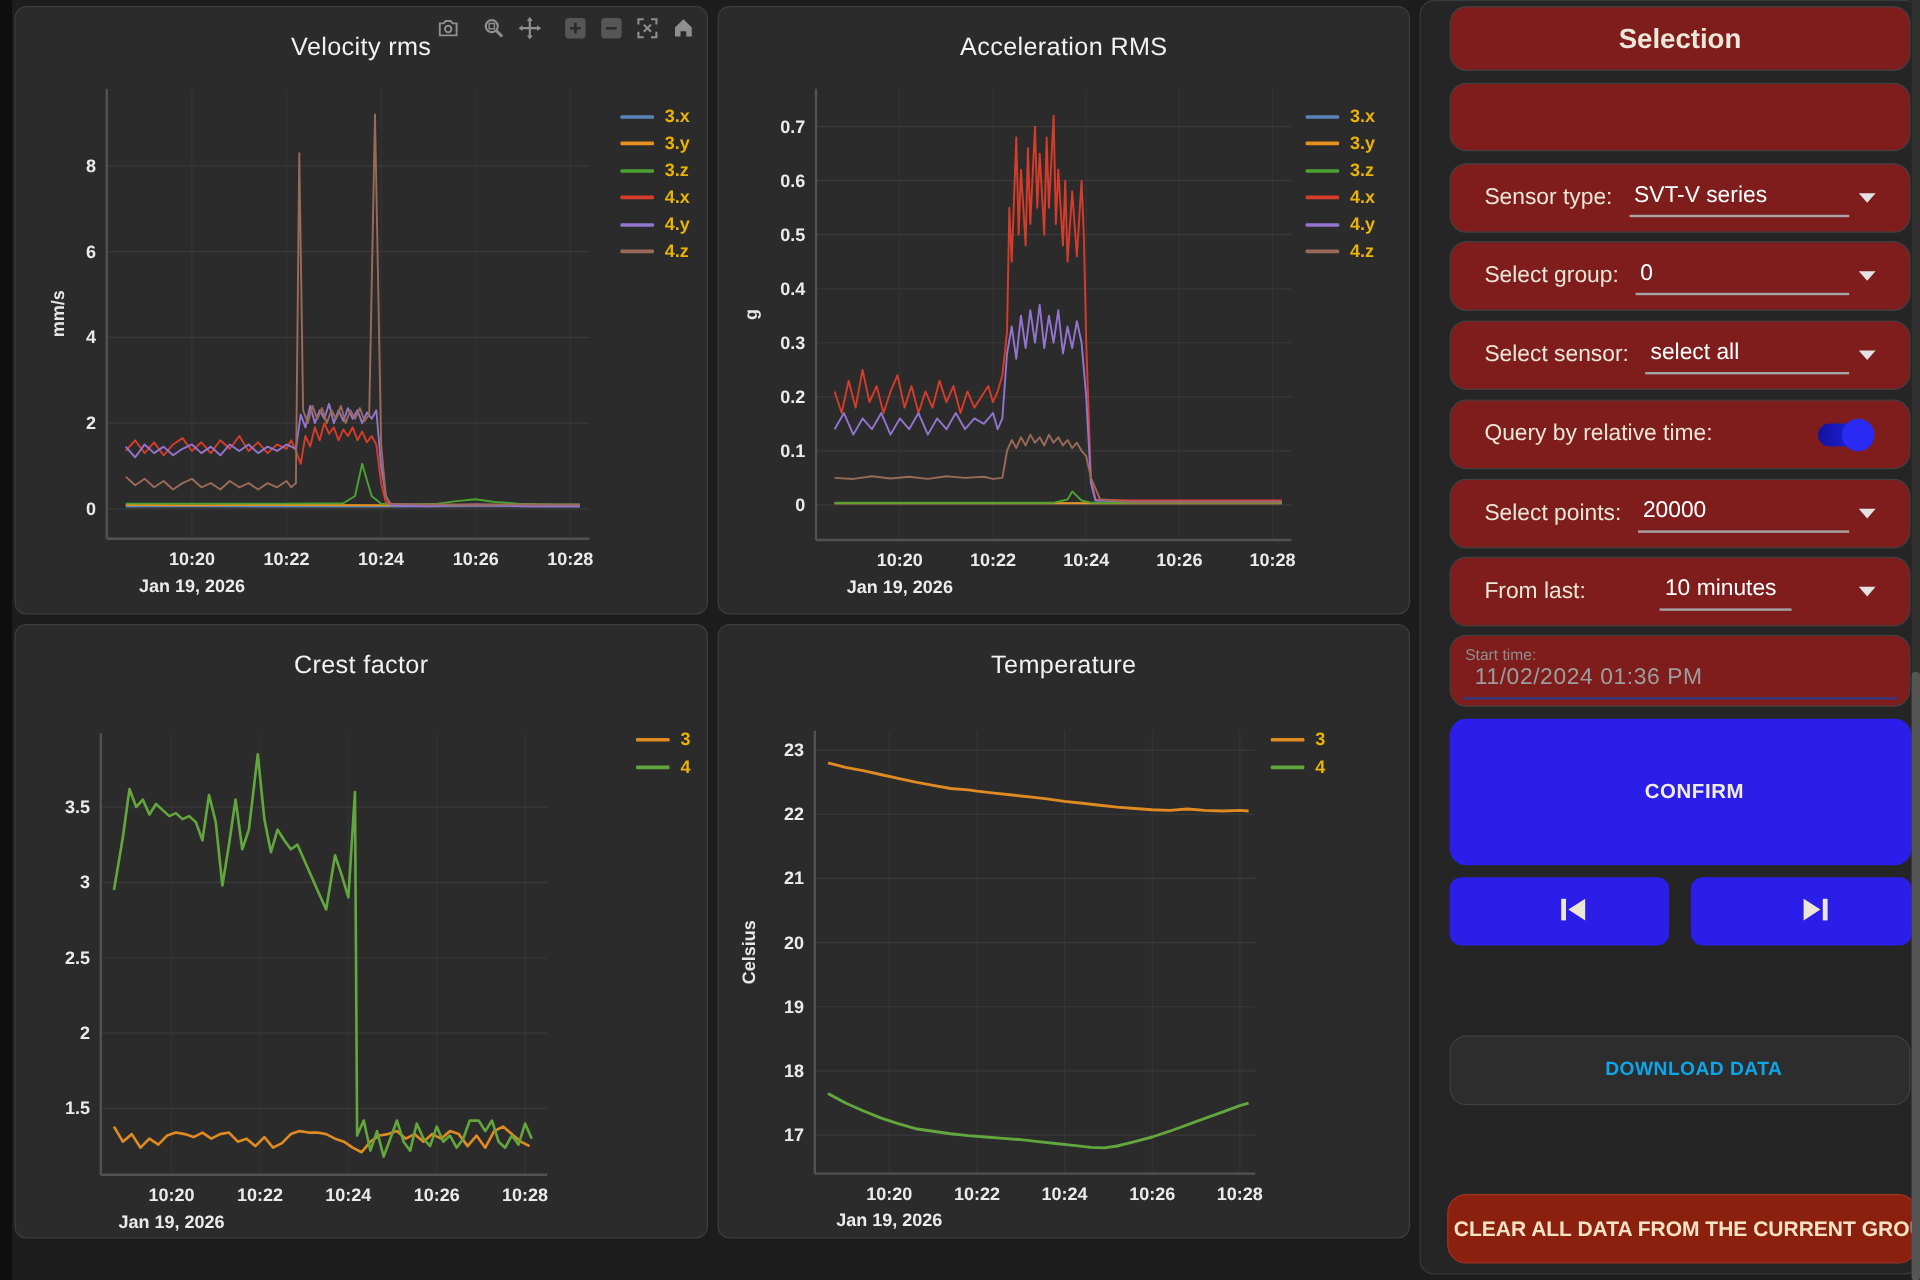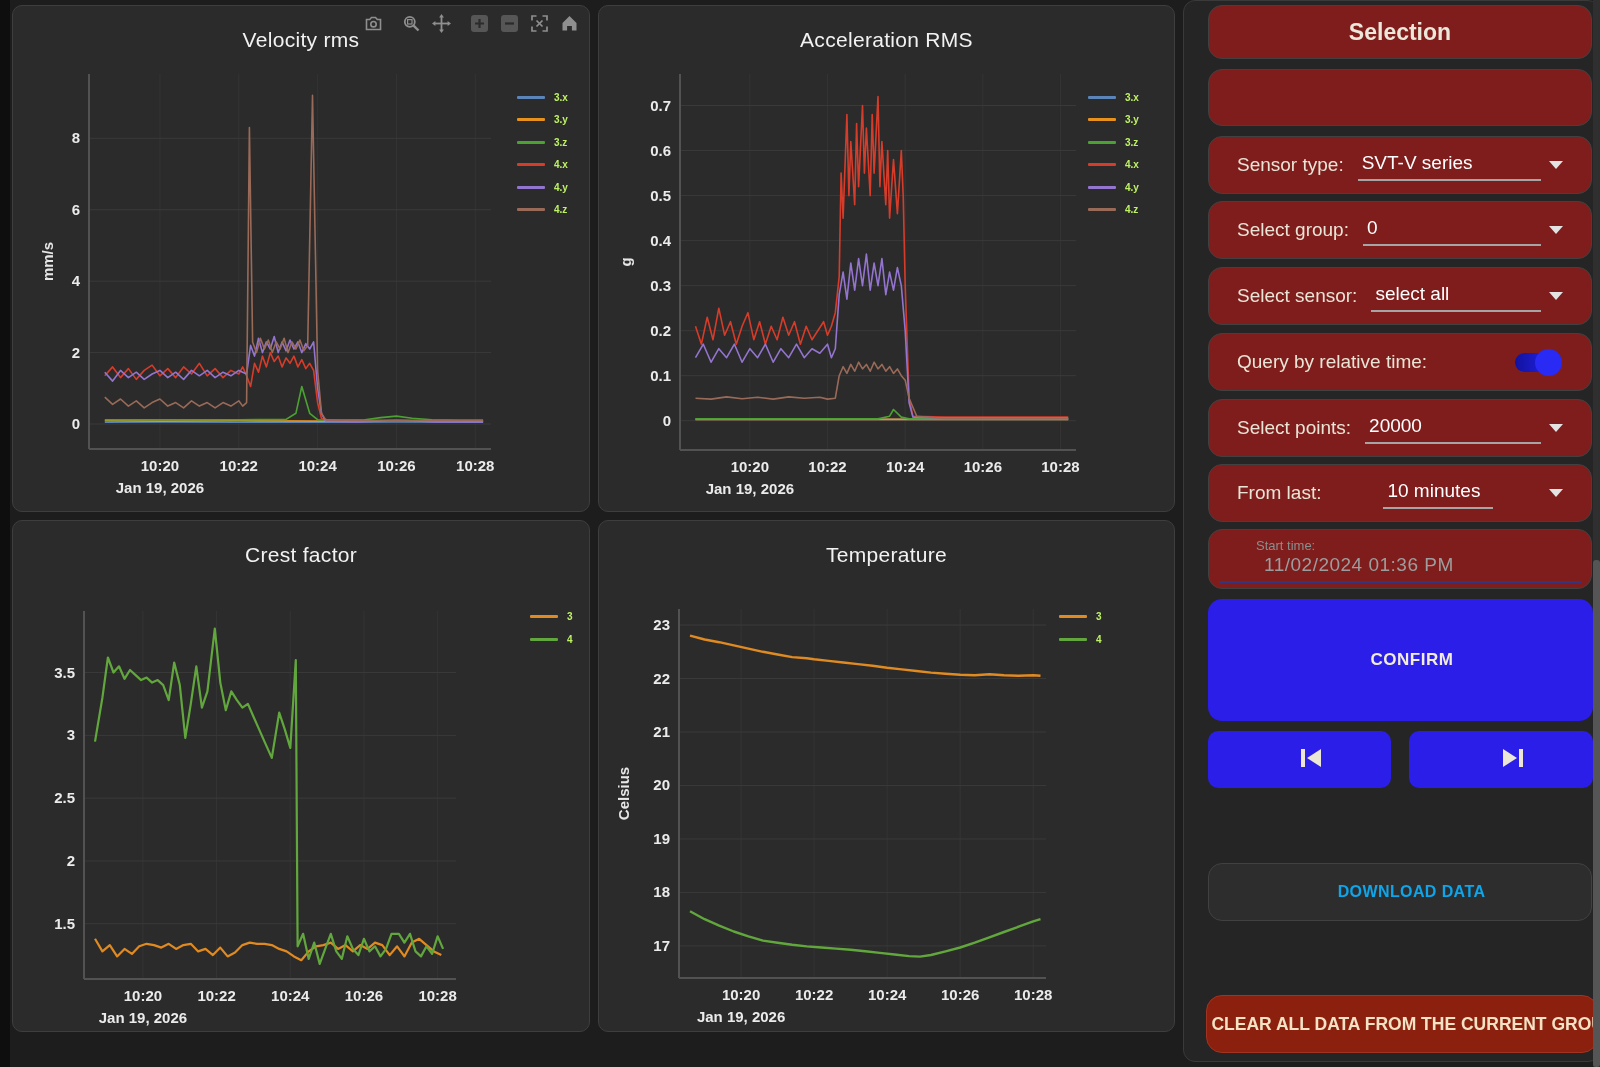--- a/index.html
+++ b/index.html
@@ -17,21 +17,21 @@
   #panel-crest{left:12px;top:520px;width:578px;height:512px;}
   #panel-temp{left:598px;top:520px;width:577px;height:512px;}
   .chart-title{
     position:absolute;top:22px;left:0;right:0;text-align:center;
     font-size:21px;color:#f2f2f2;font-weight:400;letter-spacing:.3px;
   }
   .chart-svg{position:absolute;left:0;top:0;}
   .legend{position:absolute;display:flex;flex-direction:column;}
   .legend-item{display:flex;align-items:center;}
   .legend-swatch{width:28px;height:3px;margin-right:9px;border-radius:1px;flex:0 0 auto;}
-  .legend-label{font-size:10px;font-weight:bold;color:#bef264;}
+  .legend-label{font-size:15px;font-weight:bold;color:#eab308;}
   .modebar{position:absolute;top:7px;right:10px;display:flex;align-items:center;}
   .mb-icon{width:20px;height:20px;margin-left:10px;display:inline-flex;align-items:center;justify-content:center;}
   .mb-gap{margin-left:18px;}
 
   
   #selection-panel{
     position:absolute;left:1183px;top:0;width:417px;height:1062px;
     background:#252525;border:1px solid #3a3a3a;border-radius:12px;box-sizing:border-box;
   }
   .sel-card{
@@ -425,21 +425,21 @@
   </div>
 
   <div class="sel-card sel-row" style="top:463px;gap:48px;">
     <span class="sel-label">From last:</span>
     <div class="sel-value-wrap">
       <span class="sel-value">10 minutes</span>
     </div>
     <span class="chev"></span>
   </div>
 
-  <div class="sel-card" style="top:528px;height:60px;padding-left:35px;">
+  <div class="sel-card" style="top:528px;height:60px;">
     <div class="st-label">Start time:</div>
     <div class="st-value">11/02/2024 01:36 PM</div>
     <div class="st-underline"></div>
   </div>
 
   <button class="btn btn-blue" id="confirm-btn">CONFIRM</button>
 
   <button class="btn btn-blue" id="skip-back-btn">
     <span>
       <svg width="28" height="24" viewBox="0 0 28 24" fill="#ece6d6">

